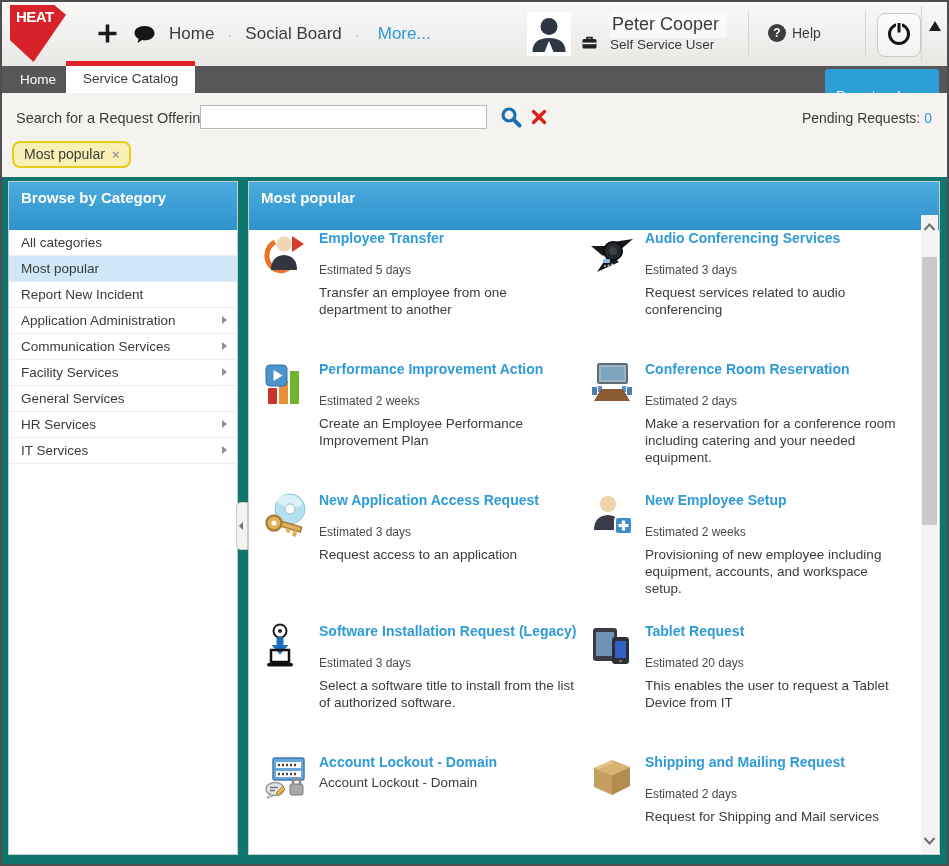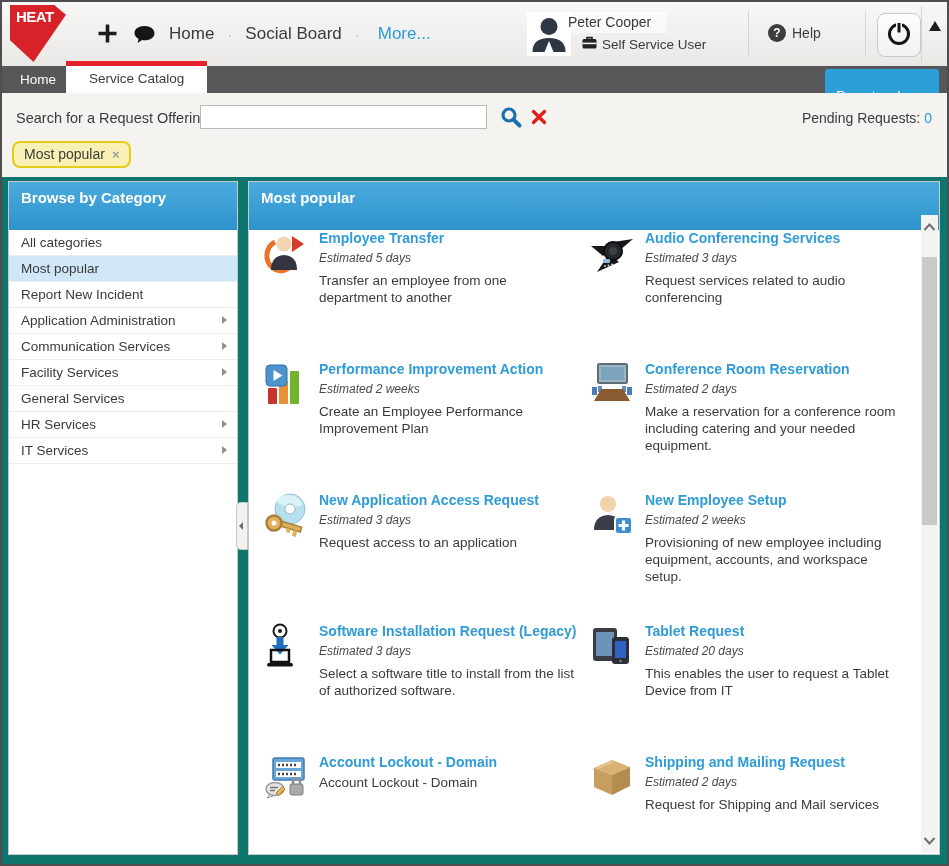--- a/index.html
+++ b/index.html
@@ -11,36 +11,36 @@
   .logo{position:absolute;left:8px;top:3px;width:56px;height:57px;background:#d8222a;
     clip-path:polygon(0 0,79% 0,100% 17%,42% 100%,0 62%);}
   .logo-text{position:absolute;left:6px;top:3px;color:#fff;font-weight:bold;font-size:15px;letter-spacing:-0.5px;}
   .ic-plus{position:absolute;left:95px;top:21px;}
   .ic-chat{position:absolute;left:131px;top:23px;}
   .topnav{position:absolute;left:167px;top:0;height:64px;display:flex;align-items:center;}
   .nav-link{font-size:17px;color:#3a3a3a;cursor:pointer;}
   .nav-sep{color:#b5b5b5;font-size:15px;margin:0 13px;}
   .nav-more{color:#2e9bd6;margin-left:5px;}
   .avatar{position:absolute;left:525px;top:10px;width:44px;height:44px;background:#fff;}
-  .user-name{position:absolute;left:564px;top:10px;font-size:14px;color:#3a3a3a;background:rgba(255,255,255,.6);padding:2px 8px 3px 2px;min-width:90px;}
-  .user-role{position:absolute;left:580px;top:34px;display:flex;align-items:center;gap:5px;font-size:13.5px;color:#3a3a3a;}
+  .user-name{position:absolute;left:608px;top:10px;font-size:18px;color:#3a3a3a;background:rgba(255,255,255,.6);padding:2px 8px 3px 2px;min-width:90px;}
+  .user-role{position:absolute;left:580px;top:34px;display:flex;align-items:center;gap:13px;font-size:13.5px;color:#3a3a3a;}
   .vdiv{position:absolute;top:9px;width:1px;height:46px;background:#d6d5d2;}
   .d1{left:746px}.d2{left:863px}.d3{left:919px;top:4px;height:56px;}
   .help{position:absolute;left:766px;top:22px;display:flex;align-items:center;gap:6px;font-size:14px;cursor:pointer;}
   .help-ic{display:inline-block;width:18px;height:18px;border-radius:50%;background:#3d3d3d;color:#fff;
     font-size:12px;font-weight:bold;text-align:center;line-height:18px;}
   .power{position:absolute;left:875px;top:11px;width:42px;height:42px;border:1px solid #c9c9c7;border-radius:8px;
     background:linear-gradient(#fdfdfd,#f1f1ef);display:flex;align-items:center;justify-content:center;cursor:pointer;}
   .win-up{position:absolute;left:927px;top:19px;width:0;height:0;
     border-left:6px solid transparent;border-right:6px solid transparent;border-bottom:10px solid #1c1c1c;}
   
   .tabbar{position:absolute;left:0;top:64px;width:945px;height:27px;background:#57575a;}
   .tab-home{position:absolute;left:8px;top:0;width:56px;height:27px;line-height:27px;text-align:center;
     color:#fff;font-size:13.5px;cursor:pointer;}
-  .tab-active{position:absolute;left:64px;top:-5px;height:27px;line-height:26px;padding:0 23px;background:#fff;
+  .tab-active{position:absolute;left:64px;top:-5px;height:27px;line-height:26px;padding:0 17px;background:#fff;
     border-top:5px solid #e4222a;color:#3c3c3c;font-size:13.5px;cursor:pointer;}
   .report-btn{position:absolute;right:8px;top:3px;height:21px;line-height:21px;padding:16px 11px;background:#2d9fd8;
     border-radius:3px;color:#fff;font-size:13px;cursor:pointer;}
   
   .searchband{position:absolute;left:0;top:91px;width:945px;height:84px;background:#f4f3f0;}
   .search-label{position:absolute;left:14px;top:17px;font-size:14.5px;}
   .search-input{position:absolute;left:198px;top:12px;width:287px;height:24px;border:1px solid #b9b9b9;
     background:#fff;font-size:14px;padding:0 6px;box-sizing:border-box;outline:none;}
   .ic-search{position:absolute;left:498px;top:13px;cursor:pointer;}
   .ic-clear{position:absolute;left:529px;top:16px;cursor:pointer;}
@@ -65,21 +65,21 @@
     border-radius:5px 0 0 5px;cursor:pointer;}
   .handle:after{content:"";position:absolute;left:2px;top:19px;width:0;height:0;
     border-right:4px solid #6c6c6c;border-top:4px solid transparent;border-bottom:4px solid transparent;}
   
   .catalog{position:absolute;left:0;top:32px;right:19px;bottom:0;overflow:hidden;
     padding:16px 0 4px 14px;display:grid;grid-template-columns:326px 326px;grid-auto-rows:minmax(110px,auto);row-gap:21px;}
   .tile{display:flex;gap:10px;align-items:flex-start;cursor:pointer;}
   .tile-icon{width:46px;height:46px;flex:0 0 46px;}
   .tile-body{max-width:258px;}
   .tile-title{color:#2f9bd7;font-weight:bold;font-size:14px;line-height:1.25;}
-  .tile-est{font-style:italic;font-size:12px;color:#4a4a4a;margin:3px 0 7px;}
+  .tile-est{font-size:12px;color:#4a4a4a;margin:15px 0 7px;}
   .tile-est:empty{display:none;}
   .tile-desc{font-size:13.5px;color:#3b3b3b;line-height:1.27;margin-top:2px;}
   
   .scroll{position:absolute;right:1px;top:33px;bottom:1px;width:17px;background:#f3f3f3;}
   .scroll-up,.scroll-dn{position:absolute;left:0;width:17px;height:20px;display:flex;align-items:center;justify-content:center;cursor:pointer;}
   .scroll-up{top:2px}.scroll-dn{bottom:2px}
   .thumb{position:absolute;left:1px;top:42px;width:15px;height:268px;background:#c9c9c9;cursor:pointer;}
 </style>
 </head>
 <body>

